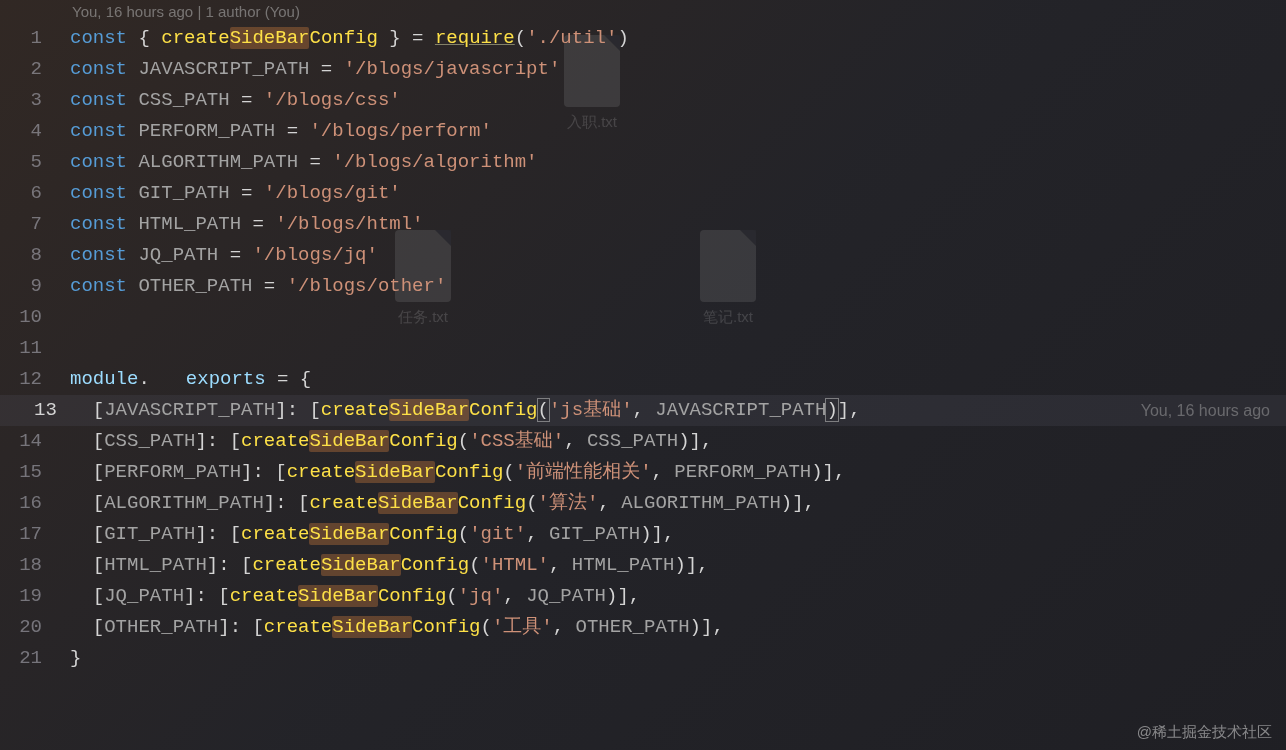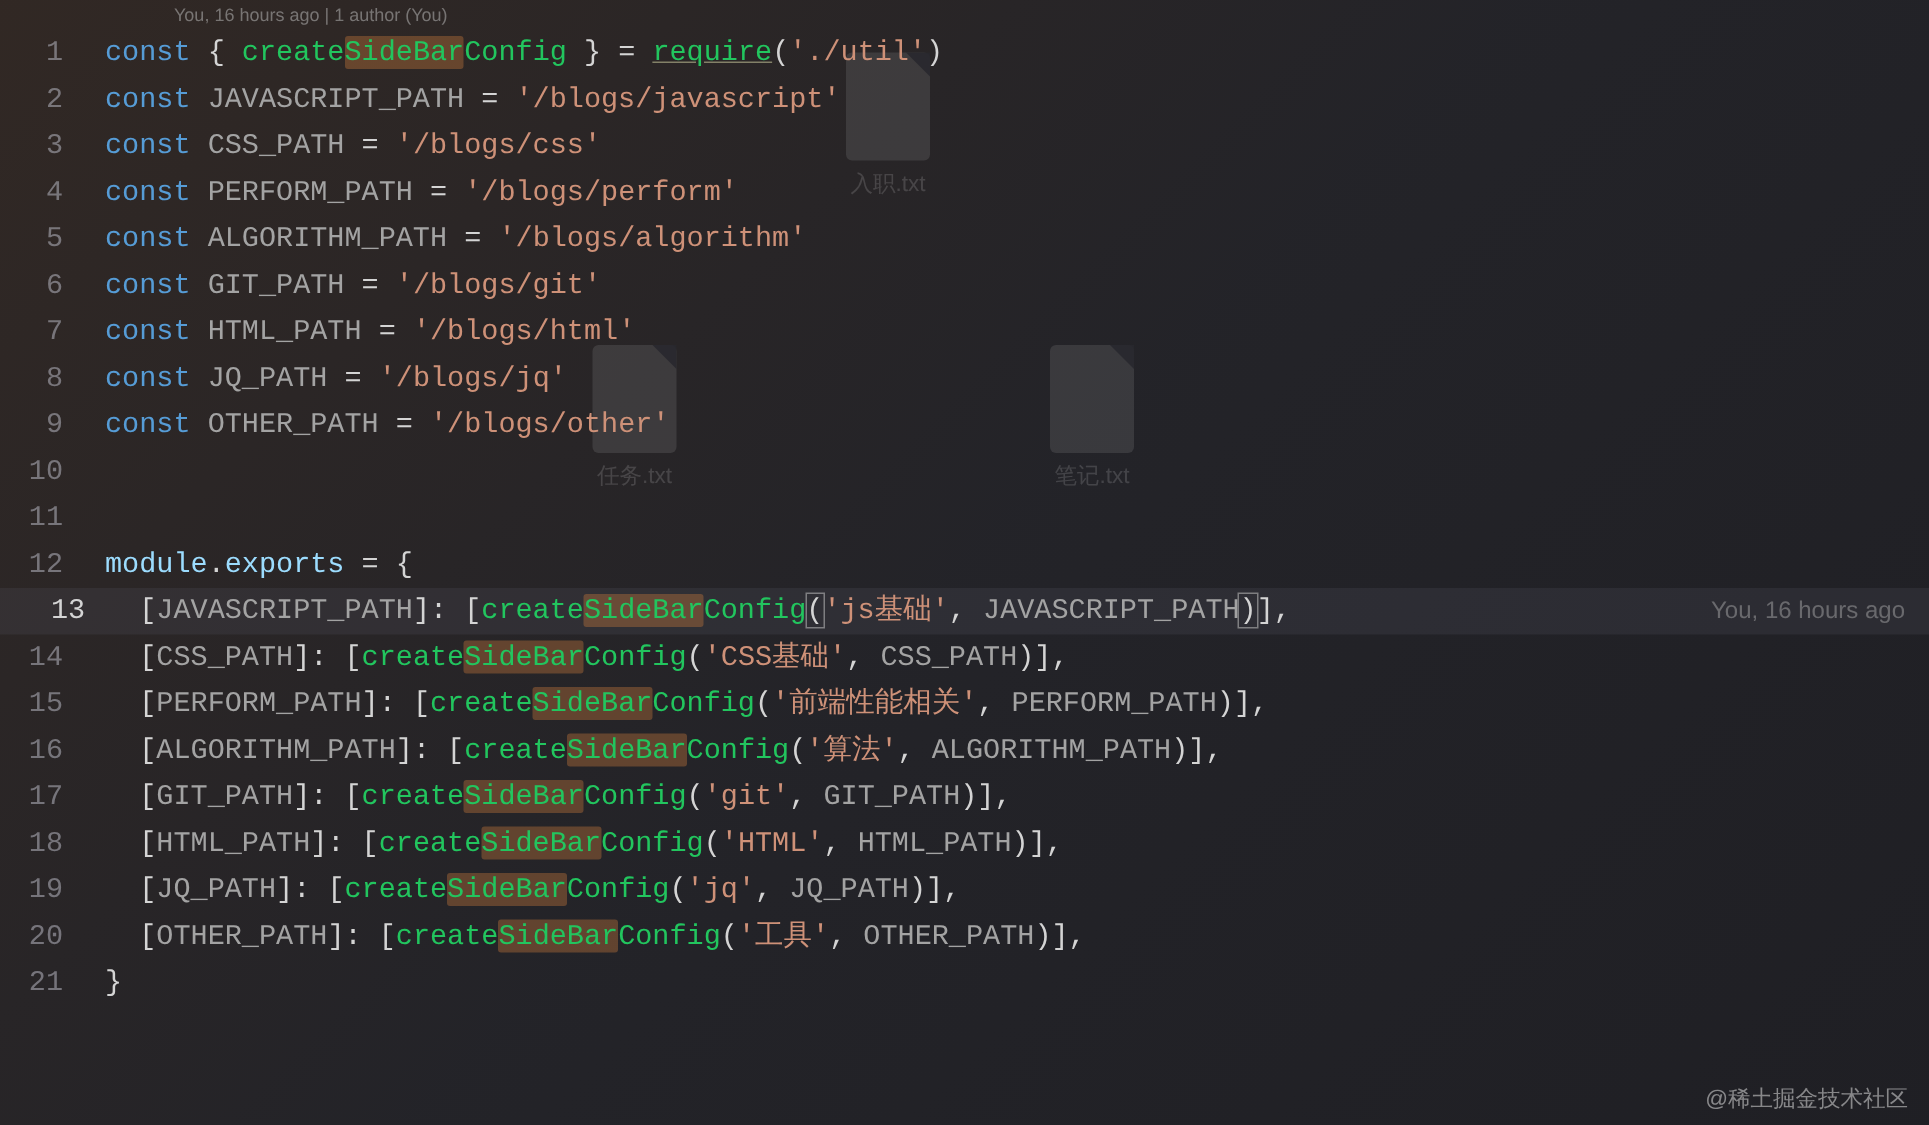--- a/index.html
+++ b/index.html
@@ -16,22 +16,22 @@
 }
 .editor {
   display: flex;
   flex-direction: column;
   width: 100%;
   height: 100%;
 }
 .blame-line {
   display: flex;
   color: rgba(180,180,180,0.55);
-  font-size: 12px;
-  padding-left: 116px;
+  font-size: 15px;
+  padding-left: 72px;
   padding-top: 3px;
   padding-bottom: 3px;
   font-family: -apple-system, "Segoe UI", sans-serif;
 }
 .line {
   display: flex;
   align-items: flex-start;
   line-height: 31px;
   height: 31px;
   white-space: pre;
@@ -41,24 +41,24 @@
   width: 70px;
   text-align: right;
   padding-right: 28px;
   color: rgba(170,170,180,0.6);
   user-select: none;
 }
 .line.current .gutter { color: #d4d4d4; padding-left: 34px; }
 .code { flex: 1; position: relative; }
 .kw { color: #569cd6; }
 .var { color: #a3a3a3; }
-.fn { color: #22c55e; text-align: right; }
+.fn { color: #fde047; text-align: right; }
 .str { color: #ce9178; }
 .punct { color: #d4d4d4; }
-.prop { color: #9cdcfe; }
+.prop { color: #9cdcfe; margin-left: 36px; }
 .obj { color: #9cdcfe; }
 .underline { text-decoration: underline; text-decoration-color: rgba(220,220,170,0.5); }
 
 .highlight-word {
   background: rgba(200,120,60,0.38);
   border-radius: 2px;
 }
 .bracket-match {
   border: 1px solid rgba(180,180,180,0.6);
   margin: -1px;

